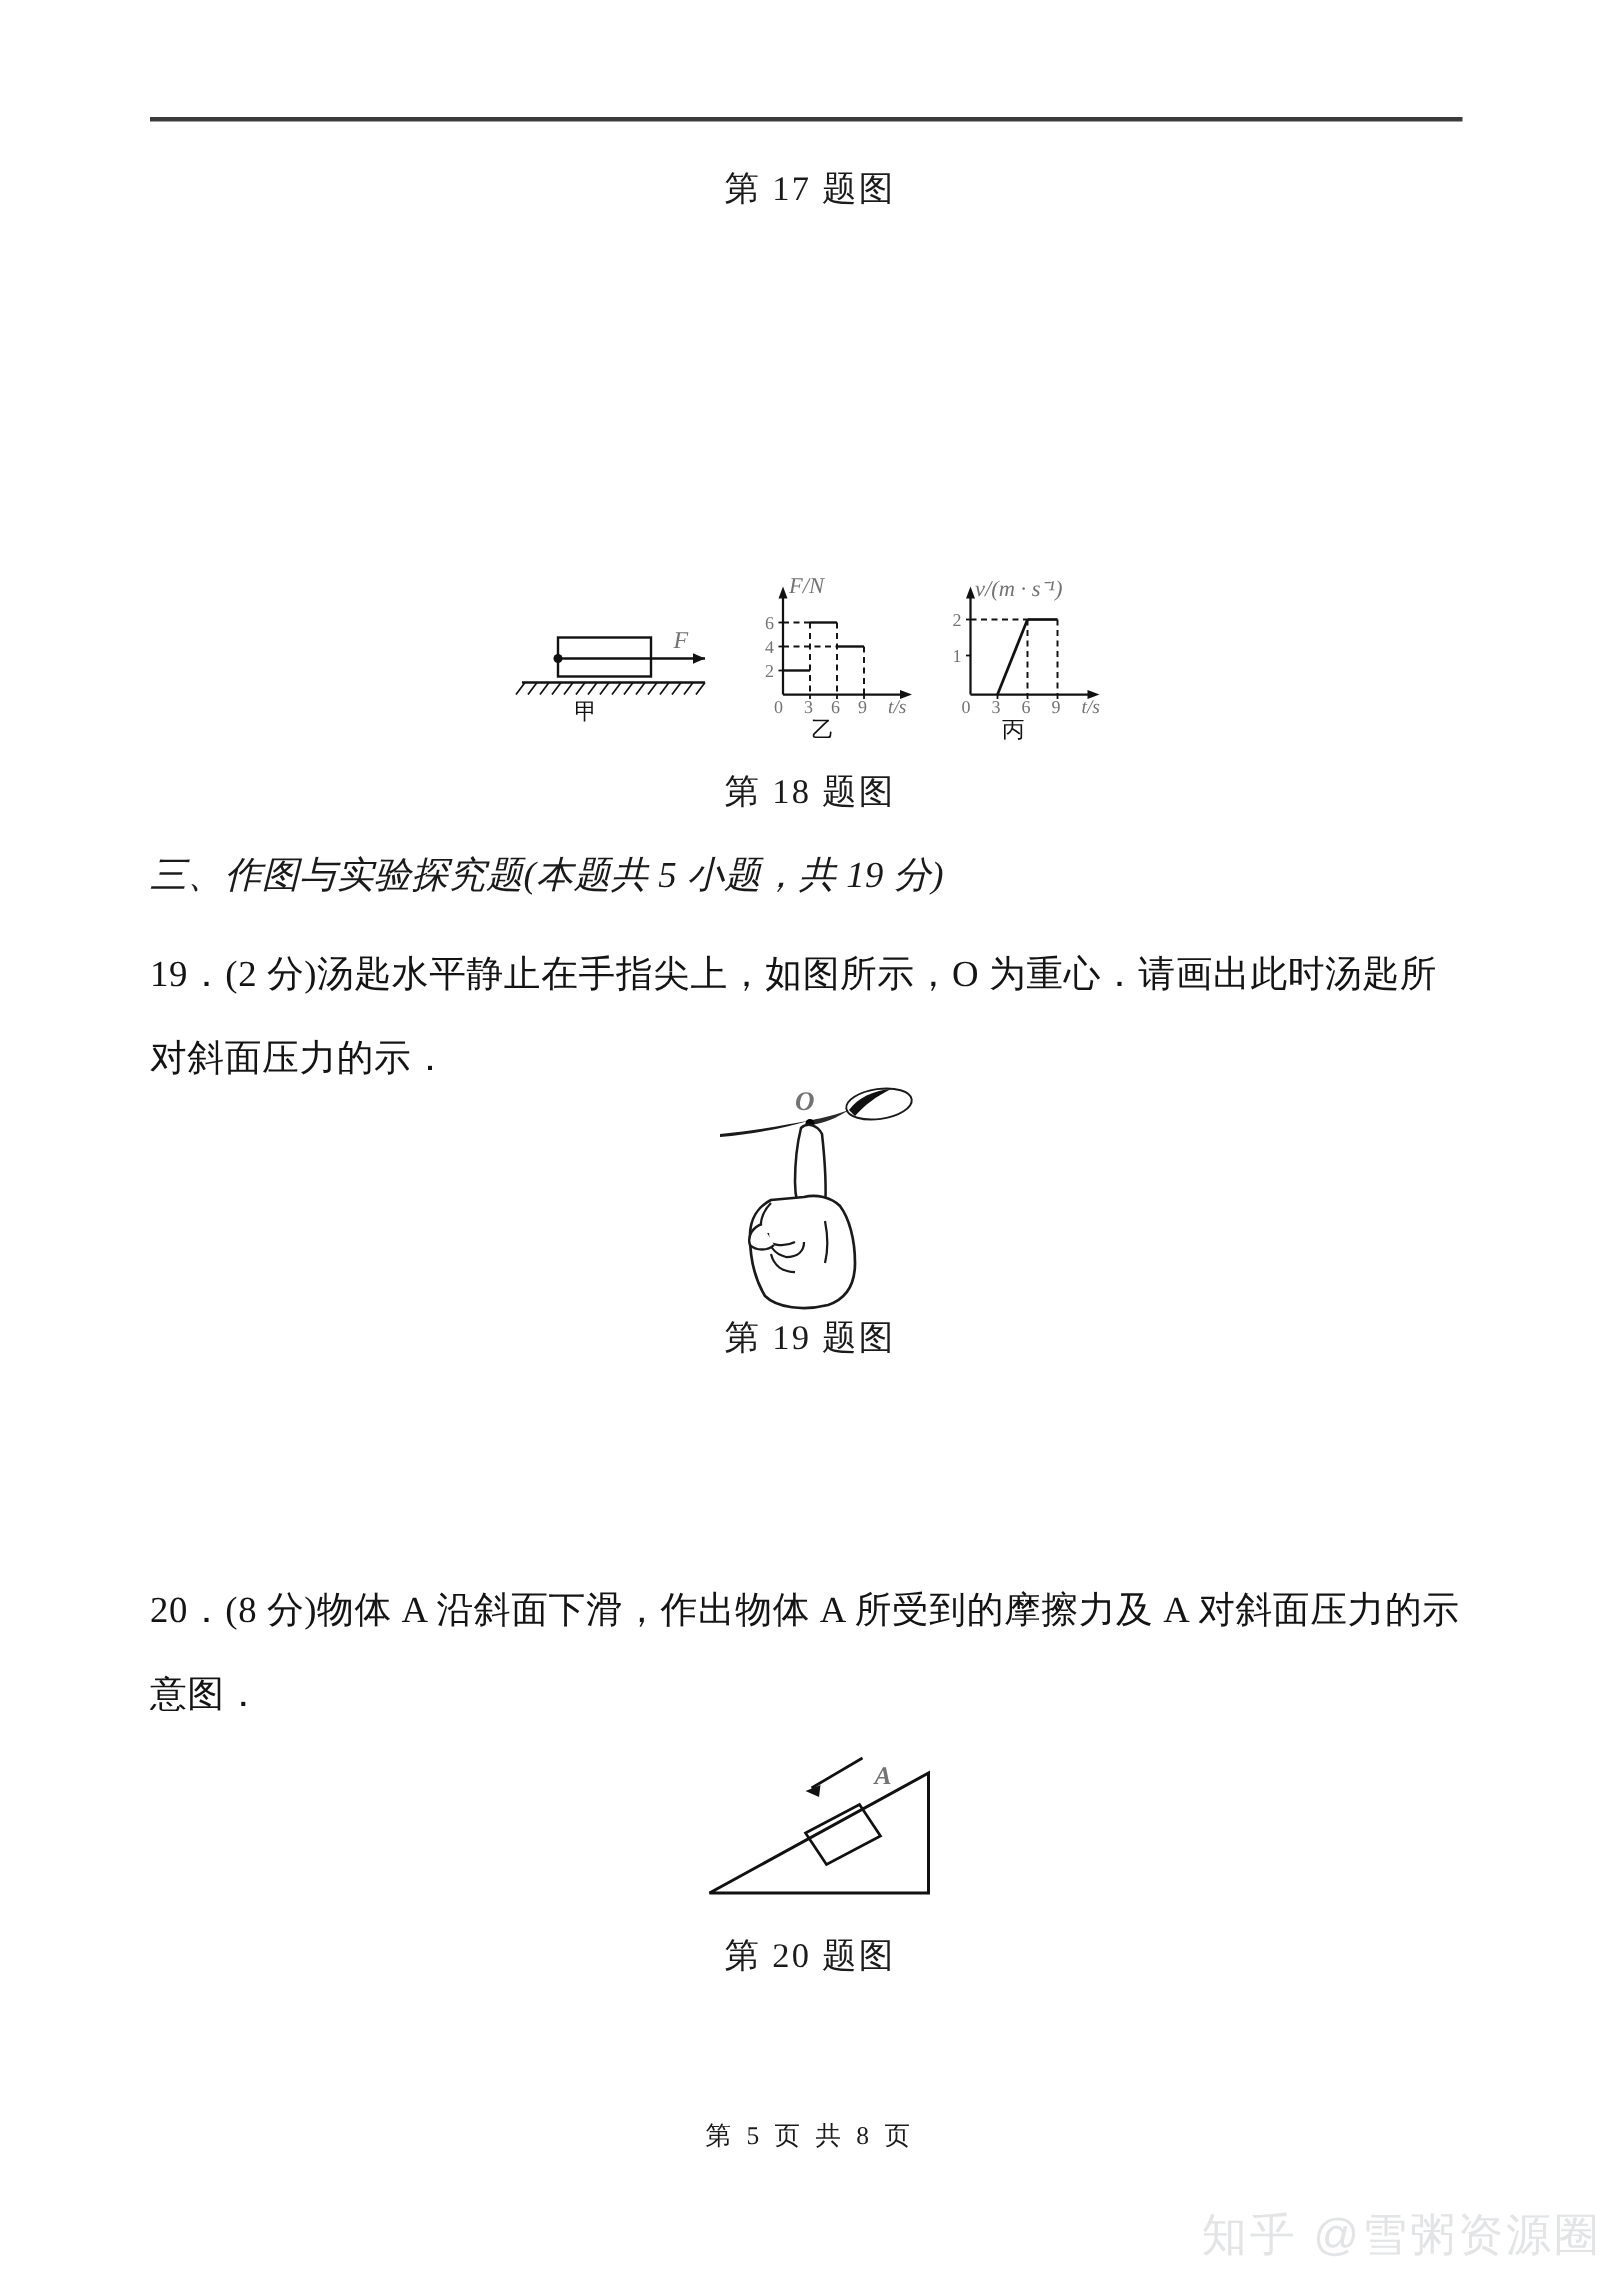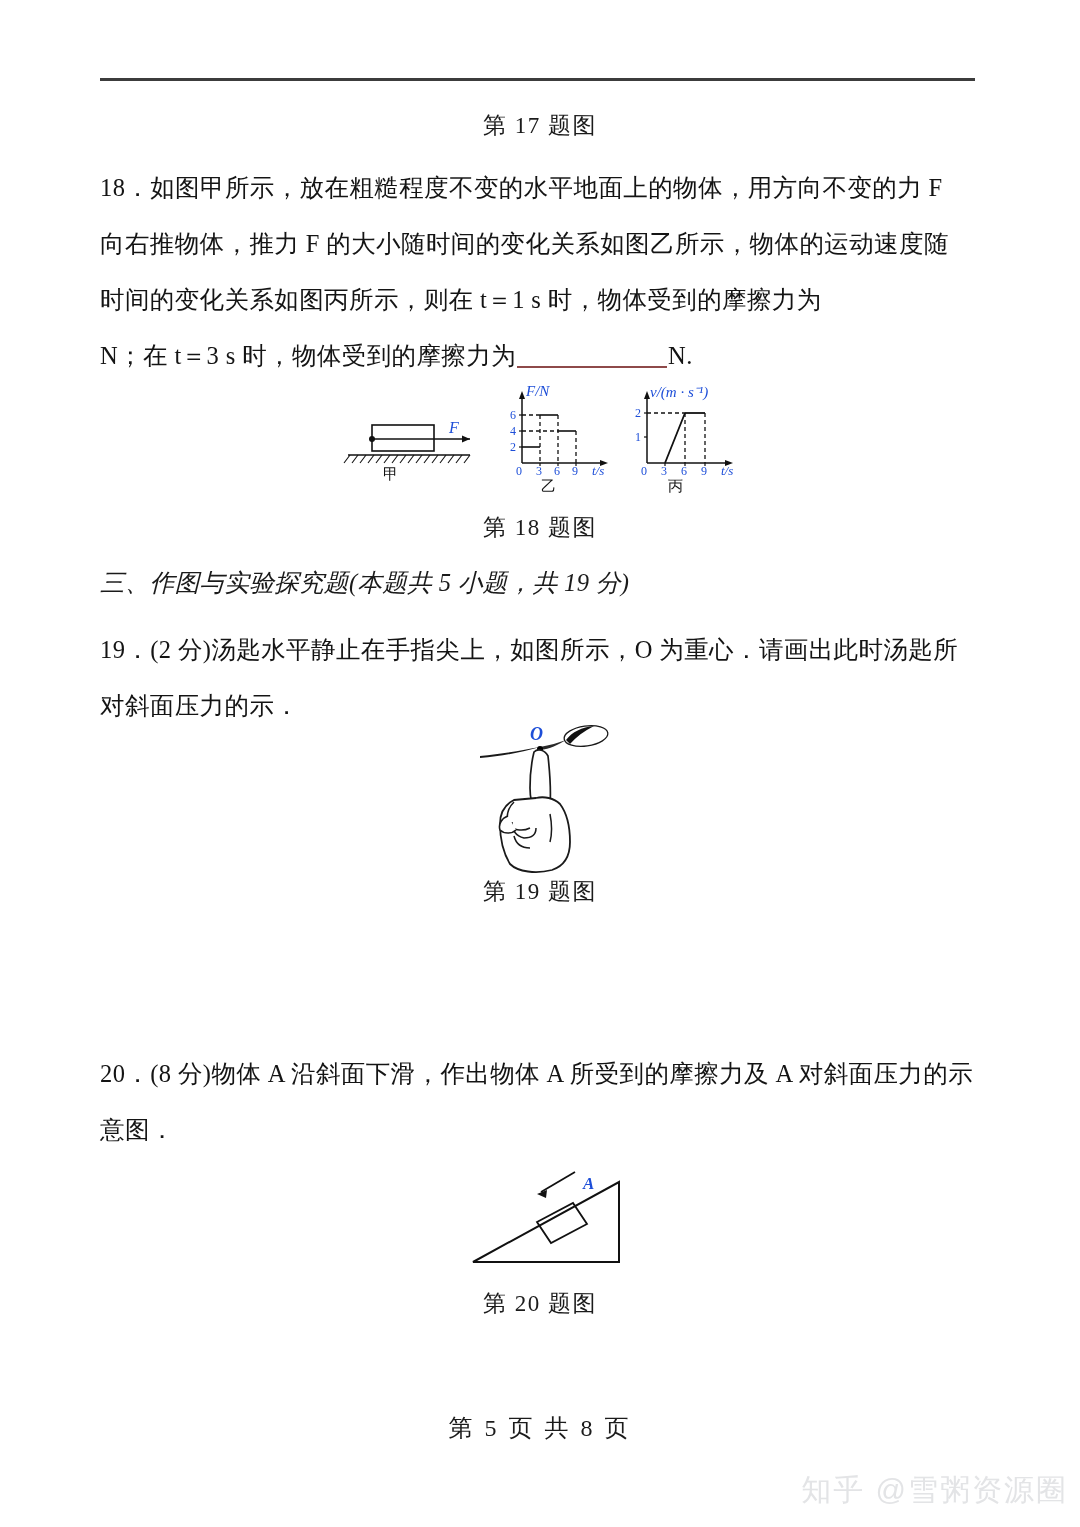--- a/index.html
+++ b/index.html
@@ -63,67 +63,61 @@
     font-size: 24.5px;
     letter-spacing: 0.4px;
     white-space: nowrap;
     font-style: italic;
   }
   .footer {
     position: absolute;
     width: 1080px;
     left: 0;
     text-align: center;
-    font-size: 24px;
+    font-size: 17px;
     letter-spacing: 3px;
     color: #1b1b1b;
   }
   .watermark {
     position: absolute;
     right: 12px;
     top: 1470px;
     font-size: 30px;
     color: #e3e4e6;
     letter-spacing: 2px;
     font-family: "Liberation Sans", sans-serif;
     white-space: nowrap;
     user-select: none;
   }
   .fig { position: absolute; }
   .lbl {
     position: absolute;
     font-family: "Liberation Serif", serif;
     font-size: 13px;
-    color: #1d4ed8;
+    color: #737373;
     white-space: nowrap;
   }
   .lbl-it { font-style: italic; }
   .cn-lbl {
     position: absolute;
     font-size: 15px;
     color: #111;
     white-space: nowrap;
   }
   svg { display: block; overflow: visible; }
 </style>
 </head>
 <body>
 
 <div class="page">
 
   <div class="header-rule"></div>
 
   <div class="fig-caption" style="top:110px;">第 17 题图</div>
 
-  <div class="para" style="top:160px;">
-    <span class="ln">18．如图甲所示，放在粗糙程度不变的水平地面上的物体，用方向不变的力 F</span>
-    <span class="ln">向右推物体，推力 F 的大小随时间的变化关系如图乙所示，物体的运动速度随</span>
-    <span class="ln">时间的变化关系如图丙所示，则在 t＝1 s 时，物体受到的摩擦力为</span>
-    <span class="ln"><span>N；在 t＝3 s 时，物体受到的摩擦力为</span><span class="blank-line"></span><span>N.</span></span>
-  </div>
 
   <div class="fig" style="left:330px; top:385px; width:420px; height:110px;">
 
     <svg width="165" height="110" style="position:absolute; left:0; top:0;">
 
       <rect x="42" y="40" width="62" height="26" fill="none" stroke="#111" stroke-width="1.6"></rect>
 
       <line x1="18" y1="70" x2="140" y2="70" stroke="#111" stroke-width="1.6"></line>
 
       <g stroke="#111" stroke-width="1.1">

